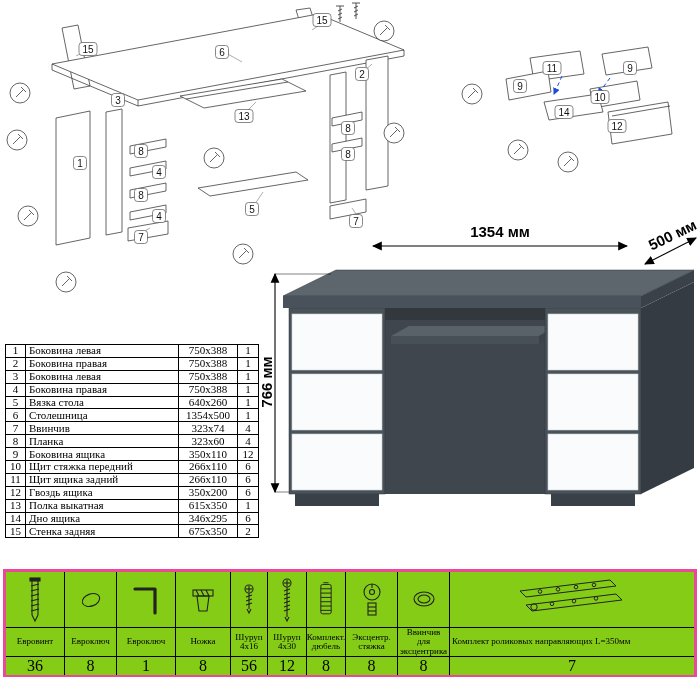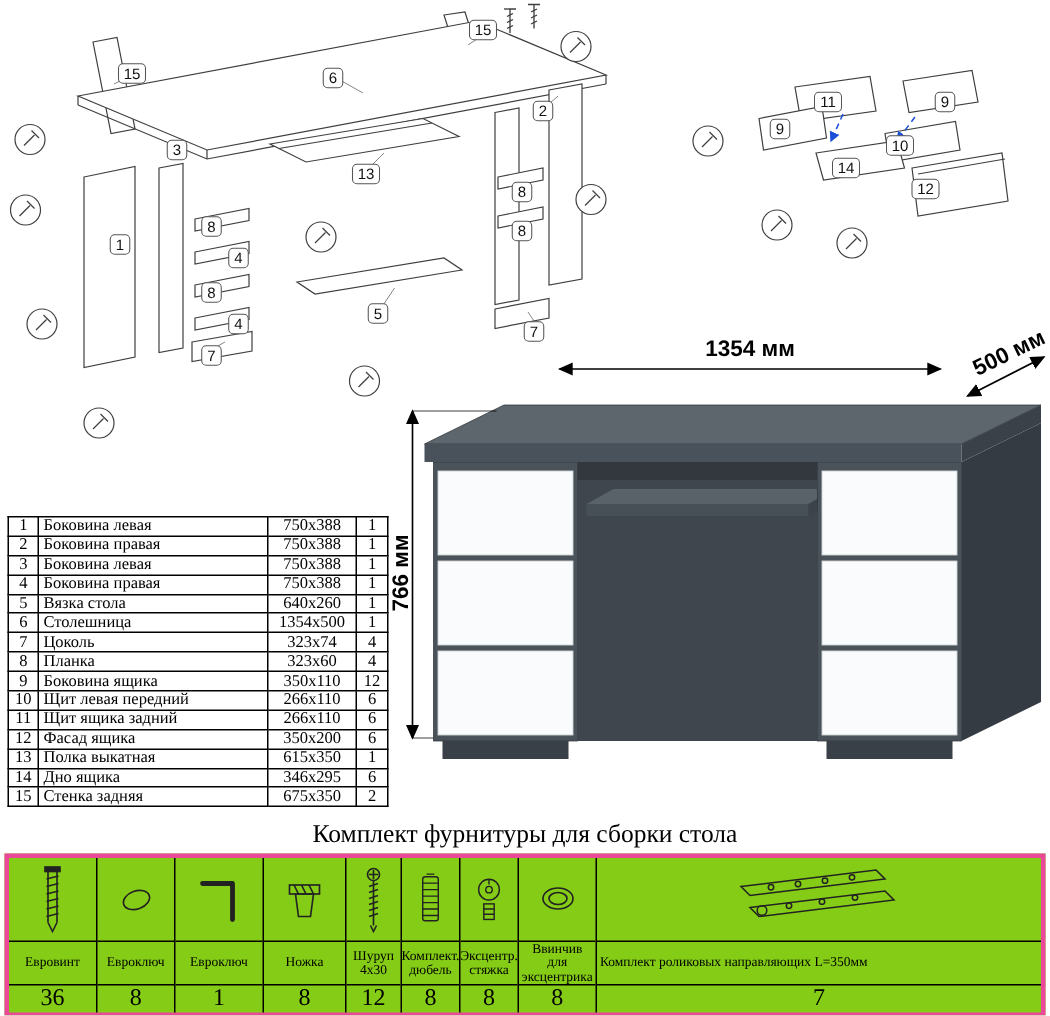--- a/index.html
+++ b/index.html
@@ -267,51 +267,51 @@
           <td class="pt-qty">1</td>
         </tr>
         <tr>
           <td class="pt-num">6</td>
           <td class="pt-name">Столешница</td>
           <td class="pt-size">1354x500</td>
           <td class="pt-qty">1</td>
         </tr>
         <tr>
           <td class="pt-num">7</td>
-          <td class="pt-name">Цоколь</td>
+          <td class="pt-name">Ввинчив</td>
           <td class="pt-size">323x74</td>
           <td class="pt-qty">4</td>
         </tr>
         <tr>
           <td class="pt-num">8</td>
           <td class="pt-name">Планка</td>
           <td class="pt-size">323x60</td>
           <td class="pt-qty">4</td>
         </tr>
         <tr>
           <td class="pt-num">9</td>
           <td class="pt-name">Боковина ящика</td>
           <td class="pt-size">350x110</td>
           <td class="pt-qty">12</td>
         </tr>
         <tr>
           <td class="pt-num">10</td>
-          <td class="pt-name">Щит левая передний</td>
+          <td class="pt-name">Щит стяжка передний</td>
           <td class="pt-size">266x110</td>
           <td class="pt-qty">6</td>
         </tr>
         <tr>
           <td class="pt-num">11</td>
           <td class="pt-name">Щит ящика задний</td>
           <td class="pt-size">266x110</td>
           <td class="pt-qty">6</td>
         </tr>
         <tr>
           <td class="pt-num">12</td>
-          <td class="pt-name">Фасад ящика</td>
+          <td class="pt-name">Гвоздь ящика</td>
           <td class="pt-size">350x200</td>
           <td class="pt-qty">6</td>
         </tr>
         <tr>
           <td class="pt-num">13</td>
           <td class="pt-name">Полка выкатная</td>
           <td class="pt-size">615x350</td>
           <td class="pt-qty">1</td>
         </tr>
         <tr>
@@ -376,21 +376,20 @@
       <line x1="390" y1="42" x2="441" y2="16" marker-start="url(#mA)" marker-end="url(#mA)"></line>
       <line x1="20" y1="52" x2="20" y2="270" marker-start="url(#mA)" marker-end="url(#mA)"></line>
       <line x1="20" y1="52" x2="76" y2="52" stroke-width="0.5"></line>
       <line x1="20" y1="270" x2="34" y2="270" stroke-width="0.5"></line>
     </g>
     <text class="dimtxt" x="245" y="15" text-anchor="middle">1354 мм</text>
     <text class="dimtxt" x="418" y="18" text-anchor="middle" transform="rotate(-26 418 14)">500 мм</text>
     <text class="dimtxt" x="12" y="165" text-anchor="middle" transform="rotate(-90 12 160)">766 мм</text>
   </svg>
 
-  <div class="hw-title">Комплект фурнитуры для сборки стола</div>
 
   <div class="hw-table">
 
     <div class="hw-col">
       <div class="hw-icon">
         <svg width="44" height="50" viewBox="0 0 44 50" stroke="#222" fill="none" stroke-width="1.1">
           <rect x="17" y="3" width="10" height="3" fill="#222"></rect>
           <line x1="19" y1="6" x2="19" y2="40"></line>
             <line x1="25" y1="6" x2="25" y2="40"></line>
           <polyline points="19,40 22,46 25,40"></polyline>
@@ -434,20 +433,36 @@
             <line x1="20" y1="15" x2="23" y2="21"></line>
             <line x1="25" y1="15" x2="28" y2="21"></line>
           <polygon points="16,21 28,21 26,36 18,36"></polygon>
         </svg>
       </div>
       <div class="hw-name">Ножка</div>
       <div class="hw-qty">8</div>
     </div>
 
 
+    <div class="hw-col">
+      <div class="hw-icon">
+        <svg width="32" height="50" viewBox="0 0 32 50" stroke="#222" fill="none" stroke-width="1.1">
+          <circle cx="16" cy="14" r="4"></circle>
+          <line x1="13" y1="14" x2="19" y2="14"></line>
+            <line x1="16" y1="11" x2="16" y2="17"></line>
+          <line x1="16" y1="18" x2="16" y2="34"></line>
+          <line x1="13" y1="22" x2="19" y2="20"></line>
+            <line x1="13" y1="26" x2="19" y2="24"></line>
+            <line x1="13" y1="30" x2="19" y2="28"></line>
+          <polyline points="14,34 16,38 18,34"></polyline>
+        </svg>
+      </div>
+      <div class="hw-name">Шуруп 4x16</div>
+      <div class="hw-qty">56</div>
+    </div>
 
     <div class="hw-col">
       <div class="hw-icon">
         <svg width="32" height="50" viewBox="0 0 32 50" stroke="#222" fill="none" stroke-width="1.1">
           <circle cx="16" cy="8" r="4"></circle>
           <line x1="13" y1="8" x2="19" y2="8"></line>
             <line x1="16" y1="5" x2="16" y2="11"></line>
           <line x1="16" y1="12" x2="16" y2="42"></line>
           <line x1="13" y1="16" x2="19" y2="14"></line>
             <line x1="13" y1="20" x2="19" y2="18"></line>

